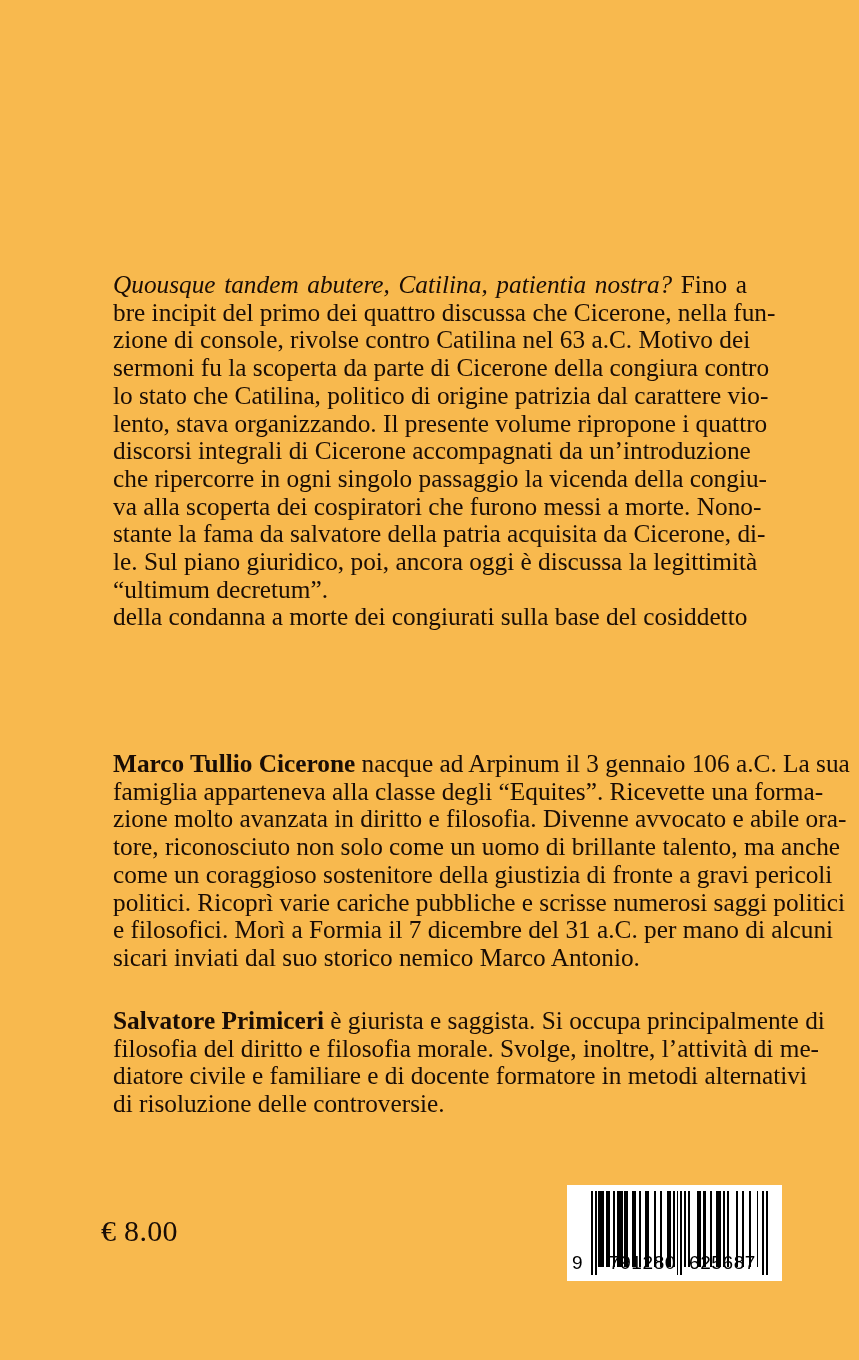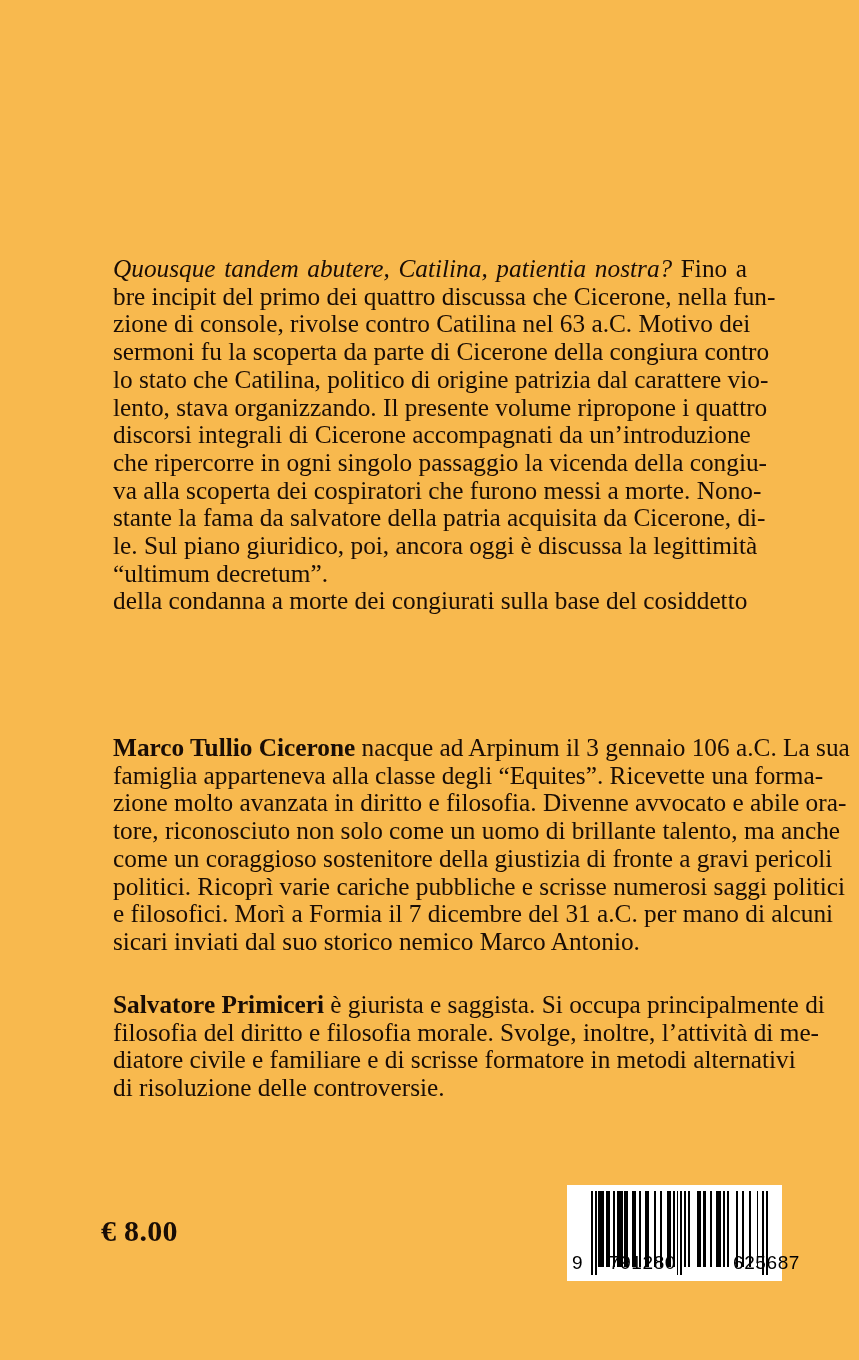--- a/index.html
+++ b/index.html
@@ -12,41 +12,42 @@
     color: #1a0d05;
   }
   .text-block {
     position: absolute;
     left: 113px;
     width: 634px;
     font-size: 25.3px;
     line-height: 27.7px;
     text-align: justify;
     hyphens: manual;
+    margin-top: 16px;
   }
   .text-block .line {
     display: block;
     text-align: justify;
     text-align-last: justify;
     white-space: nowrap;
     overflow: visible;
   }
   .text-block .line.last { text-align-last: left; }
   .ital { font-style: italic; }
   .bold { font-weight: bold; }
 
   #blurb { top: 255px; }
   #bio-cicerone { top: 734px; }
   #bio-primiceri { top: 991px; }
 
   #price {
     position: absolute;
     left: 101px; top: 1214px;
     font-size: 30px;
-    font-weight: bold;
+    font-weight: normal;
     letter-spacing: 0.3px;
   }
 
   #barcode {
     position: absolute;
     left: 567px; top: 1185px;
     width: 215px; height: 96px;
     background: #ffffff;
   }
   #barcode .bars {
@@ -91,21 +92,21 @@
     <span class="line"><span>zione molto avanzata in diritto e filosofia. Divenne avvocato e abile ora-</span></span>
     <span class="line"><span>tore, riconosciuto non solo come un uomo di brillante talento, ma anche</span></span>
     <span class="line"><span>come un coraggioso sostenitore della giustizia di fronte a gravi pericoli</span></span>
     <span class="line"><span>politici. Ricoprì varie cariche pubbliche e scrisse numerosi saggi politici</span></span>
     <span class="line"><span>e filosofici. Morì a Formia il 7 dicembre del 31 a.C. per mano di alcuni</span></span>
     <span class="line last"><span>sicari inviati dal suo storico nemico Marco Antonio.</span></span>
   </div>
 <div id="bio-primiceri" class="text-block">
     <span class="line"><span class="bold">Salvatore Primiceri</span><span> è giurista e saggista. Si occupa principalmente di</span></span>
     <span class="line"><span>filosofia del diritto e filosofia morale. Svolge, inoltre, l’attività di me-</span></span>
-    <span class="line"><span>diatore civile e familiare e di scrisse formatore in metodi alternativi</span></span>
+    <span class="line"><span>diatore civile e familiare e di docente formatore in metodi alternativi</span></span>
     <span class="line last"><span>di risoluzione delle controversie.</span></span>
   </div>
 
 <div id="price">€ 8.00</div>
 
 <div id="barcode">
   <div class="bars">
       <div class="bar" style="left: 24px; width: 1.86px; height: 84px;"></div>
       <div class="bar" style="left: 27.72px; width: 1.86px; height: 84px;"></div>
       <div class="bar" style="left: 31.44px; width: 5.58px; height: 76px;"></div>
@@ -132,14 +133,14 @@
       <div class="bar" style="left: 159.78px; width: 1.86px; height: 76px;"></div>
       <div class="bar" style="left: 169.08px; width: 1.86px; height: 76px;"></div>
       <div class="bar" style="left: 174.66px; width: 1.86px; height: 76px;"></div>
       <div class="bar" style="left: 182.1px; width: 1.86px; height: 76px;"></div>
       <div class="bar" style="left: 189.54px; width: 1.86px; height: 76px;"></div>
       <div class="bar" style="left: 195.12px; width: 1.86px; height: 84px;"></div>
       <div class="bar" style="left: 198.84px; width: 1.86px; height: 84px;"></div>
     </div>
   <span class="digits" style="left:5px;">9</span>
   <span class="digits" style="left:42px; letter-spacing:0.6px;">791280</span>
-  <span class="digits" style="left:122px; letter-spacing:0.6px;margin-left:44px;">625687</span>
+  <span class="digits" style="left:122px; letter-spacing:0.6px;">625687</span>
 </div>
 
 </body></html>

